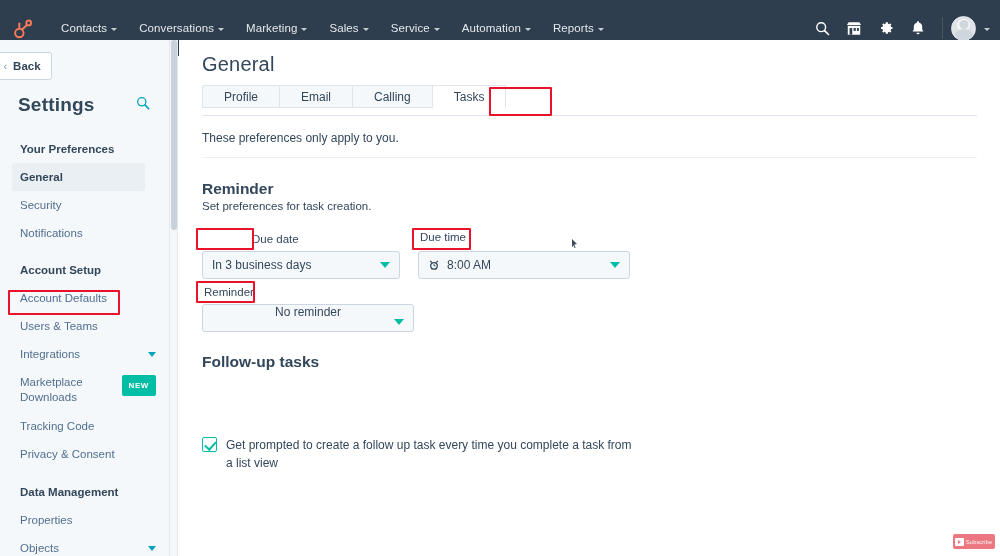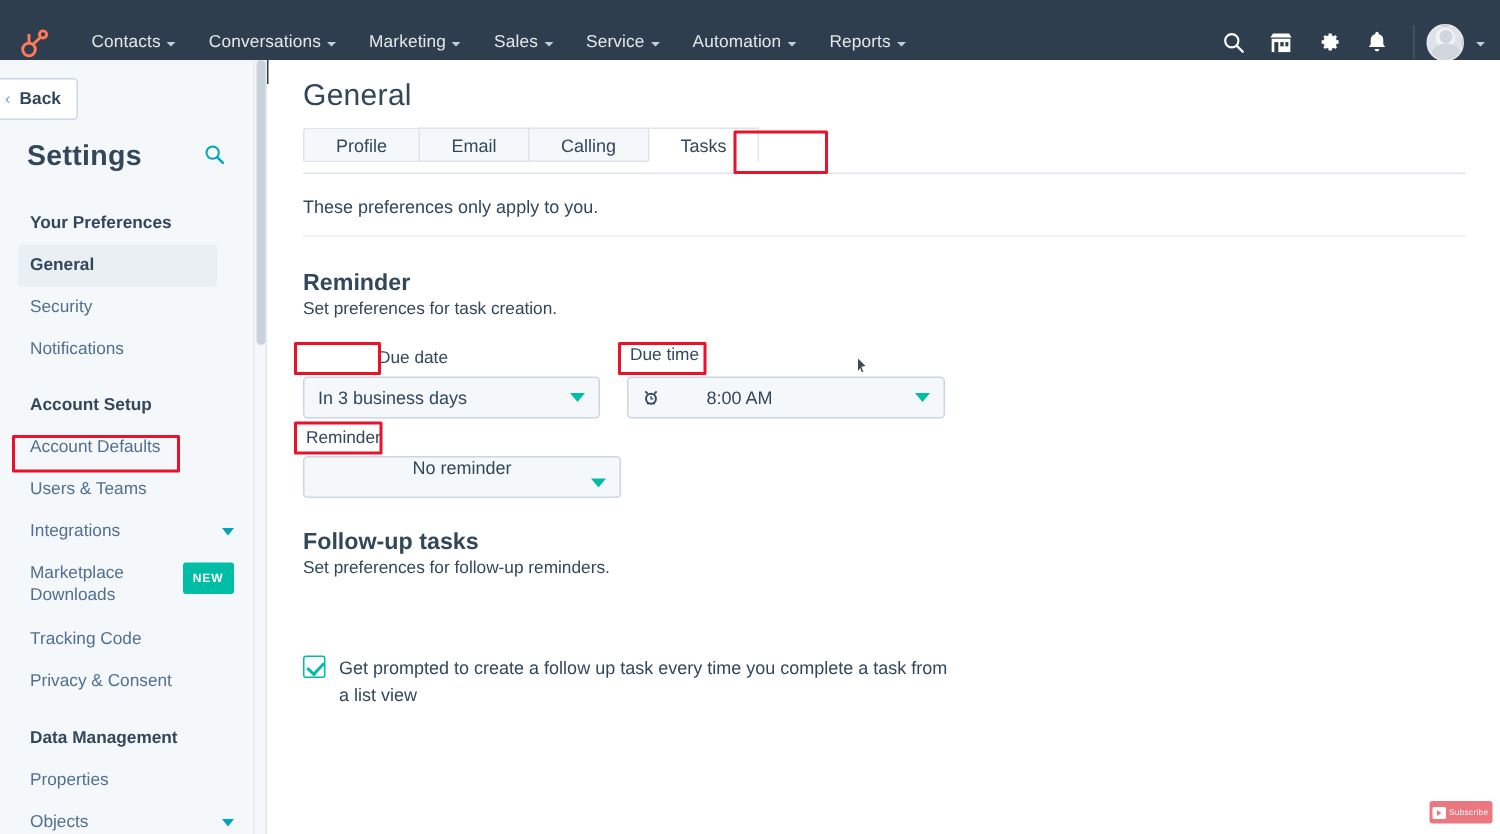--- a/index.html
+++ b/index.html
@@ -365,21 +365,21 @@
   <div class="sec-title" style="top:140px;">Reminder</div>
   <div class="sec-sub" style="top:160px;">Set preferences for task creation.</div>
 
   <div class="field-label" style="top:193px; left:25px;margin-left:48px;">Due date</div>
   <div class="dropdown" style="top:211px; left:23px; width:198px;">
     <span>In 3 business days</span>
     <i class="dd-caret"></i>
   </div>
 
   <div class="field-label" style="top:191px; left:241px;">Due time</div>
-  <div class="dropdown" style="top:211px; left:239px; width:212px;gap:24px;">
+  <div class="dropdown" style="top:211px; left:239px; width:212px;">
     <span class="dd-icon">
       <svg width="12" height="12" viewBox="0 0 14 14">
         <circle cx="7" cy="8" r="4.6" fill="#33475b"></circle>
         <circle cx="7" cy="8" r="3.1" fill="#f5f8fa"></circle>
         <path d="M7 5.8 V8 H8.8" stroke="#33475b" stroke-width="1" fill="none"></path>
         <path d="M2.6 2.2 L4.4 4" stroke="#33475b" stroke-width="1.5"></path>
         <path d="M11.4 2.2 L9.6 4" stroke="#33475b" stroke-width="1.5"></path>
         <path d="M4.2 12.2 L5.2 11.2" stroke="#33475b" stroke-width="1.3"></path>
         <path d="M9.8 12.2 L8.8 11.2" stroke="#33475b" stroke-width="1.3"></path>
       </svg>
@@ -388,21 +388,20 @@
     <i class="dd-caret"></i>
   </div>
 
   <div class="field-label" style="top:246px; left:25px;">Reminder</div>
   <div class="dropdown" style="top:264px; left:23px; width:212px;flex-direction:column;">
     <span>No reminder</span>
     <i class="dd-caret"></i>
   </div>
 
   <div class="sec-title" style="top:313px;">Follow-up tasks</div>
-  <div class="sec-sub" style="top:333px;">Set preferences for follow-up reminders.</div>
 
   <div class="cb-row">
     <div class="checkbox"></div>
     <div class="cb-label">Get prompted to create a follow up task every time you complete a task from a list view</div>
   </div>
 
   <div class="cursor"></div>
 </div>
 
 <div class="redbox" style="left:8px;  top:290px; width:112px; height:25px;"></div>

